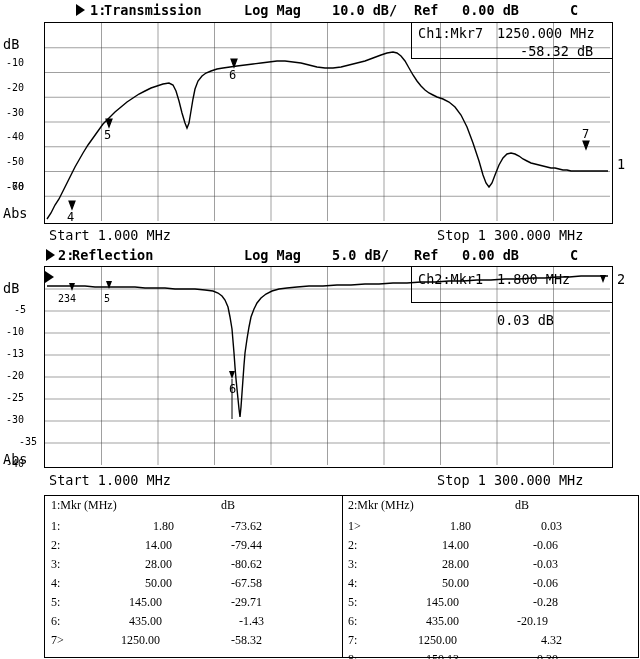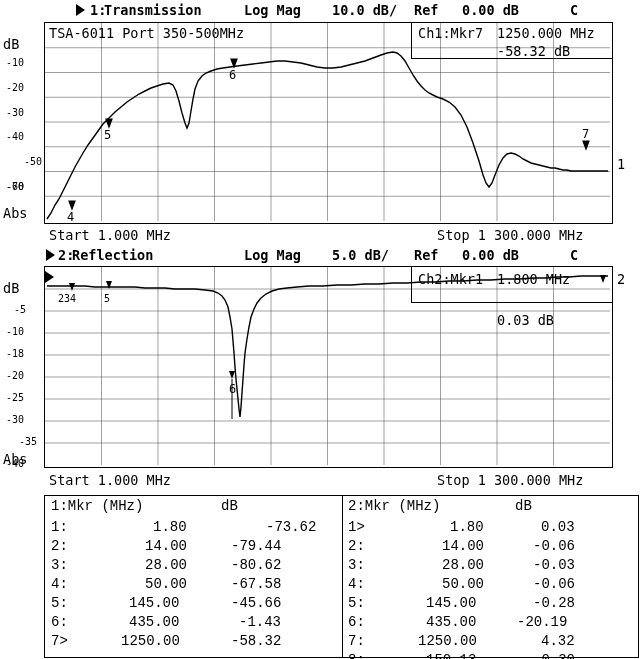--- a/index.html
+++ b/index.html
@@ -11,21 +11,21 @@
   .tb{font-weight:bold;}
   .small{font-size:10px;}
 
   
   .grid-box{position:absolute;border:1px solid #000;background:#fff;}
   svg{display:block;}
 
   
   .table-box{position:absolute;left:44px;top:495px;width:595px;height:163px;border:1px solid #000;box-sizing:border-box;}
   .tbl-divider{position:absolute;left:297px;top:0;width:1px;height:100%;background:#000;}
-  .cell{position:absolute;white-space:pre;font-size:14px;font-family:Liberation Mono, monospace;}
+  .cell{position:absolute;white-space:pre;font-size:12px;font-family:Liberation Serif, serif;}
   .arrow-right{position:absolute;width:0;height:0;border-top:6px solid transparent;border-bottom:6px solid transparent;border-left:9px solid #000;}
 </style>
 </head>
 <body>
 
 <div class="page">
 
   <div class="arrow-right" style="left:76px;top:4px;"></div>
   <div class="t tb" style="left:90px;top:3px;">1:</div>
   <div class="t tb" style="left:104px;top:3px;">Transmission</div>
@@ -70,30 +70,29 @@
         <text x="59" y="116">5</text>
         <text x="184" y="56">6</text>
         <text x="537" y="115">7</text>
       </g>
     </svg>
   </div>
 
   <div class="grid-box" style="left:411px;top:22px;width:200px;height:36px;border-left:1px solid #000;border-top:none;border-right:none;border-bottom:1px solid #000;background:transparent;"></div>
   <div class="t" style="left:418px;top:26px;">Ch1:Mkr7</div>
   <div class="t" style="left:497px;top:26px;">1250.000 MHz</div>
-  <div class="t" style="left:497px;top:44px;">-58.32 dB</div>
-
-  <div class="t" style="left:49px;top:26px;">TSA-6011 Port 350-500MHz</div>
+  <div class="t" style="left:497px;top:44px;padding-left:23px;">-58.32 dB</div>
+
 
   <div class="t" style="left:3px;top:37px;">dB</div>
   <div class="t small" style="left:6px;top:56px;">-10</div>
   <div class="t small" style="left:6px;top:81px;">-20</div>
   <div class="t small" style="left:6px;top:106px;">-30</div>
   <div class="t small" style="left:6px;top:130px;">-40</div>
-  <div class="t small" style="left:6px;top:155px;margin-left:18px;">-50</div>
+  <div class="t small" style="left:6px;top:155px;">-50</div>
   <div class="t small" style="left:6px;top:180px;">-60</div>
 
   <div class="t small" style="left:6px;top:180px;">-70</div>
   <div class="t" style="left:3px;top:206px;">Abs</div>
   <div class="t" style="left:617px;top:157px;">1</div>
 
   <div class="t" style="left:49px;top:228px;">Start 1.000 MHz</div>
   <div class="t" style="left:437px;top:228px;">Stop 1 300.000 MHz</div>
 
   <div class="arrow-right" style="left:46px;top:249px;"></div>
@@ -147,58 +146,58 @@
 
   <div class="grid-box" style="left:411px;top:266px;width:200px;height:36px;border-left:1px solid #000;border-top:none;border-right:none;border-bottom:1px solid #000;background:transparent;"></div>
   <div class="t" style="left:418px;top:272px;">Ch2:Mkr1</div>
   <div class="t" style="left:497px;top:272px;">1.800 MHz</div>
   <div class="t" style="left:497px;top:290px;margin-top:23px;">0.03 dB</div>
   <div class="t" style="left:617px;top:272px;">2</div>
 
   <div class="t" style="left:3px;top:281px;">dB</div>
   <div class="t small" style="left:14px;top:303px;">-5</div>
   <div class="t small" style="left:6px;top:325px;">-10</div>
-  <div class="t small" style="left:6px;top:347px;">-18</div>
+  <div class="t small" style="left:6px;top:347px;">-13</div>
   <div class="t small" style="left:6px;top:369px;">-20</div>
   <div class="t small" style="left:6px;top:391px;">-25</div>
   <div class="t small" style="left:6px;top:413px;">-30</div>
   <div class="t small" style="left:19px;top:435px;">-35</div>
   <div class="t small" style="left:6px;top:457px;">-40</div>
   <div class="t" style="left:3px;top:452px;">Abs</div>
 
   <div class="t" style="left:49px;top:473px;">Start 1.000 MHz</div>
   <div class="t" style="left:437px;top:473px;">Stop 1 300.000 MHz</div>
 
   <div class="table-box">
     <div class="tbl-divider"></div>
 
     <div class="cell" style="left:6px;top:2px;">1:Mkr (MHz)</div>
     <div class="cell" style="left:176px;top:2px;">dB</div>
     <div class="cell" style="left:303px;top:2px;">2:Mkr (MHz)</div>
     <div class="cell" style="left:470px;top:2px;">dB</div>
 
     <div class="cell" style="left:6px;top:23px;">1:</div>
     <div class="cell" style="left:108px;top:23px;">1.80</div>
-    <div class="cell" style="left:186px;top:23px;margin-left:35px;">-73.62</div>
+    <div class="cell" style="left:186px;top:23px;">-73.62</div>
 
     <div class="cell" style="left:6px;top:42px;">2:</div>
     <div class="cell" style="left:100px;top:42px;">14.00</div>
     <div class="cell" style="left:186px;top:42px;">-79.44</div>
 
     <div class="cell" style="left:6px;top:61px;">3:</div>
     <div class="cell" style="left:100px;top:61px;">28.00</div>
     <div class="cell" style="left:186px;top:61px;">-80.62</div>
 
     <div class="cell" style="left:6px;top:80px;">4:</div>
     <div class="cell" style="left:100px;top:80px;">50.00</div>
     <div class="cell" style="left:186px;top:80px;">-67.58</div>
 
     <div class="cell" style="left:6px;top:99px;">5:</div>
     <div class="cell" style="left:84px;top:99px;">145.00</div>
-    <div class="cell" style="left:186px;top:99px;">-45.66</div>
+    <div class="cell" style="left:186px;top:99px;">-29.71</div>
 
     <div class="cell" style="left:6px;top:118px;">6:</div>
     <div class="cell" style="left:84px;top:118px;">435.00</div>
     <div class="cell" style="left:194px;top:118px;">-1.43</div>
 
     <div class="cell" style="left:6px;top:137px;">7&gt;</div>
     <div class="cell" style="left:76px;top:137px;">1250.00</div>
     <div class="cell" style="left:186px;top:137px;">-58.32</div>
 
     <div class="cell" style="left:303px;top:23px;">1&gt;</div>

